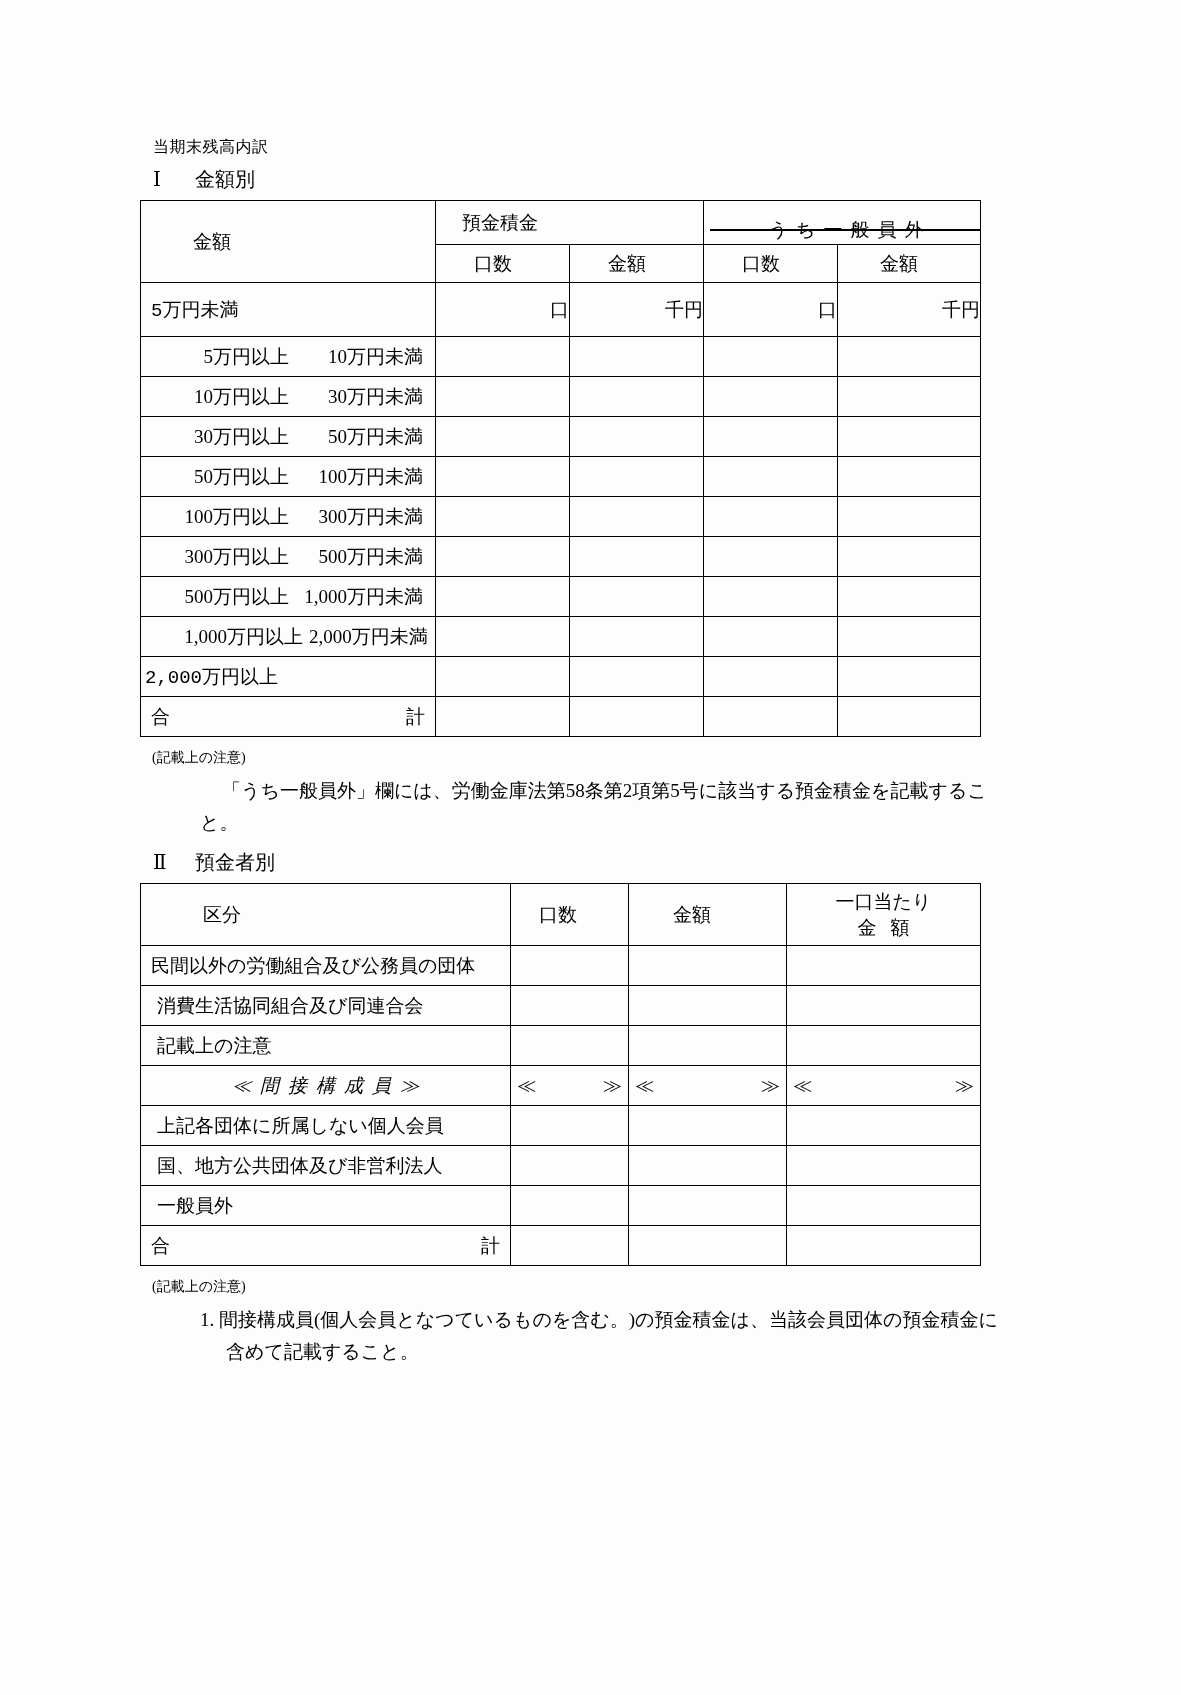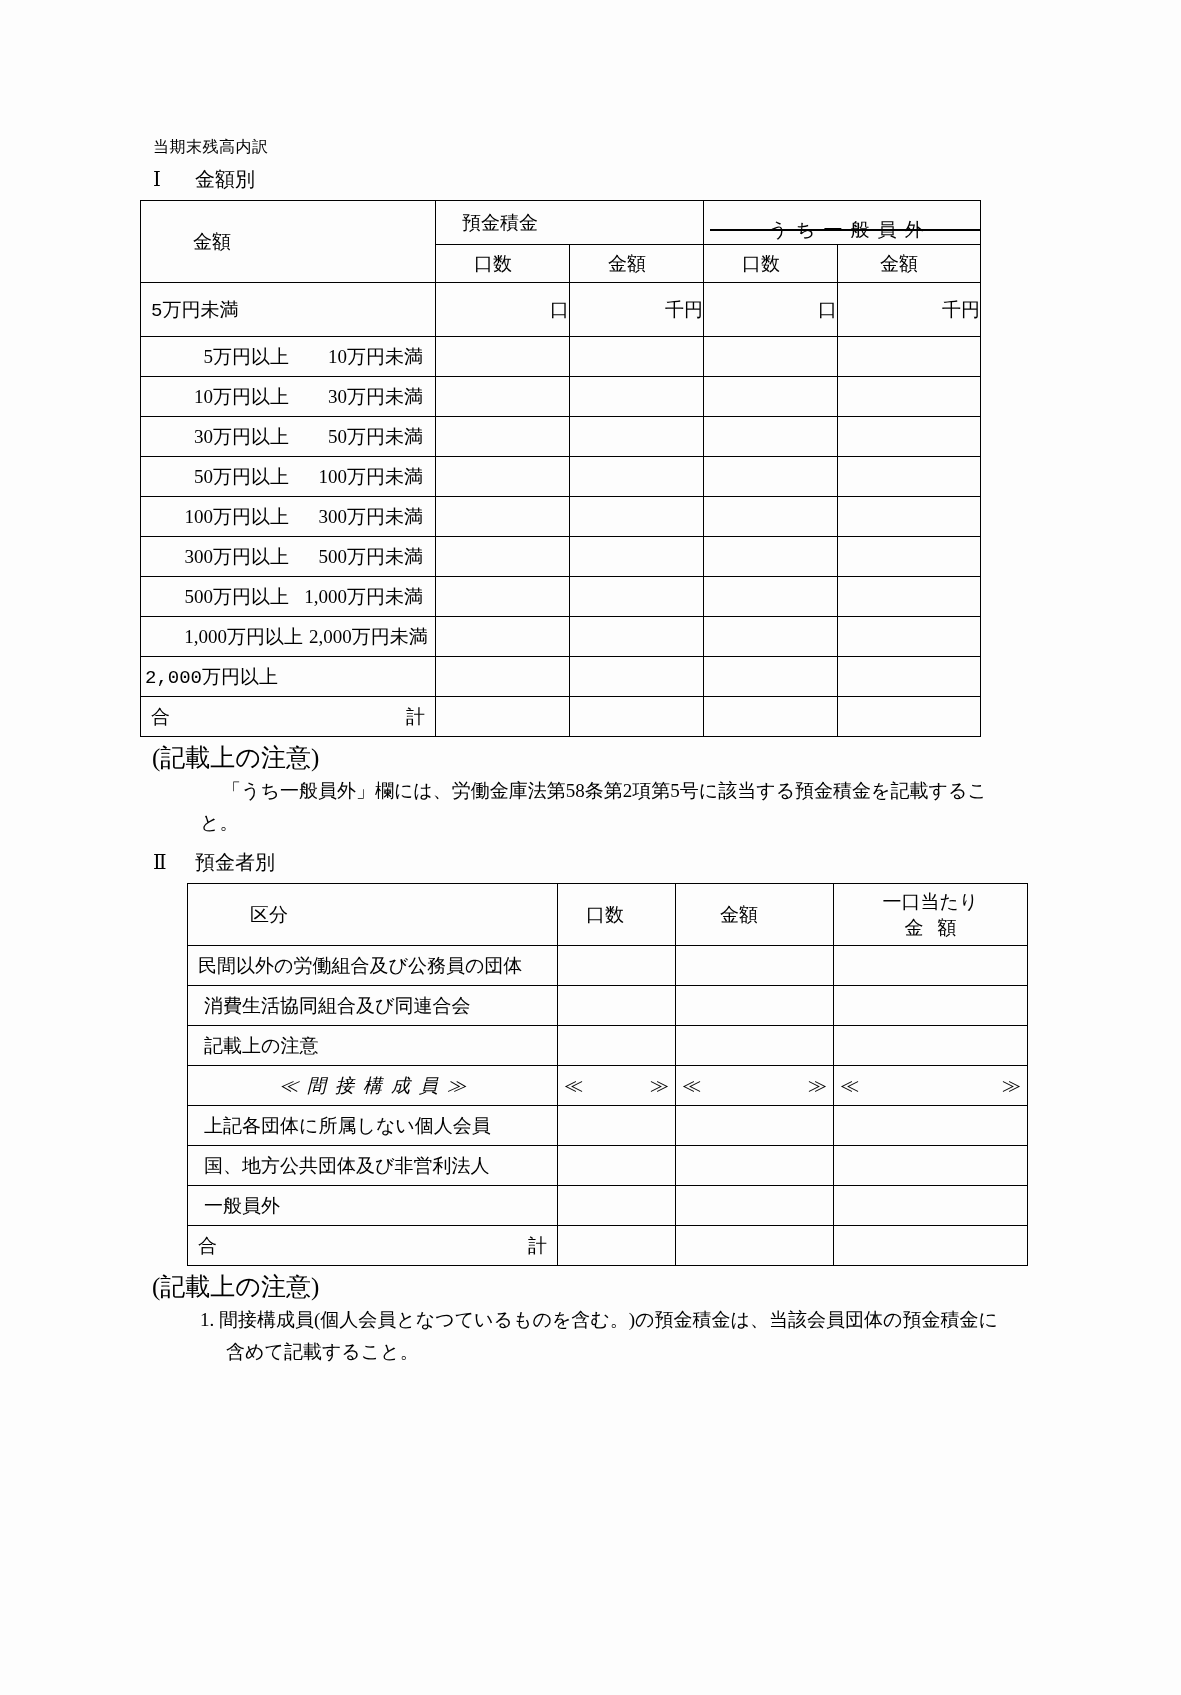--- a/index.html
+++ b/index.html
@@ -152,21 +152,21 @@
   }
   .total-row-label {
     display: flex;
     justify-content: space-between;
     font-size: 19px;
     padding: 0 10px;
   }
 
   
   .note-head {
-    font-size: 25px;
+    font-size: 14px;
     line-height: 30px;
     margin: 6px 0 0 12px;
     white-space: nowrap;
   }
   .note-body {
     font-size: 19px;
     line-height: 32px;
     margin: 2px 12px 0 60px;
     width: 790px;
     text-indent: 22px;
@@ -174,21 +174,21 @@
   .note-num-line {
     font-size: 19px;
     line-height: 32px;
     margin: 2px 0 0 60px;
     width: 790px;
     padding-left: 26px;
     text-indent: -26px;
   }
 
   
-  .t2 { margin-top: 4px; margin-left: 47px; }
+  .t2 { margin-top: 4px; }
   .t2 .kubun-col { width: 370px; }
   .t2 .c2-kuchi  { width: 118px; }
   .t2 .c2-kin    { width: 158px; }
   .t2 .c2-unit   { width: 194px; }
 
   .t2 .hdr { height: 62px; }
   .t2 .row { height: 40px; }
   .t2 .row-first { height: 52px; }
 
   .hdr2-two-line {

